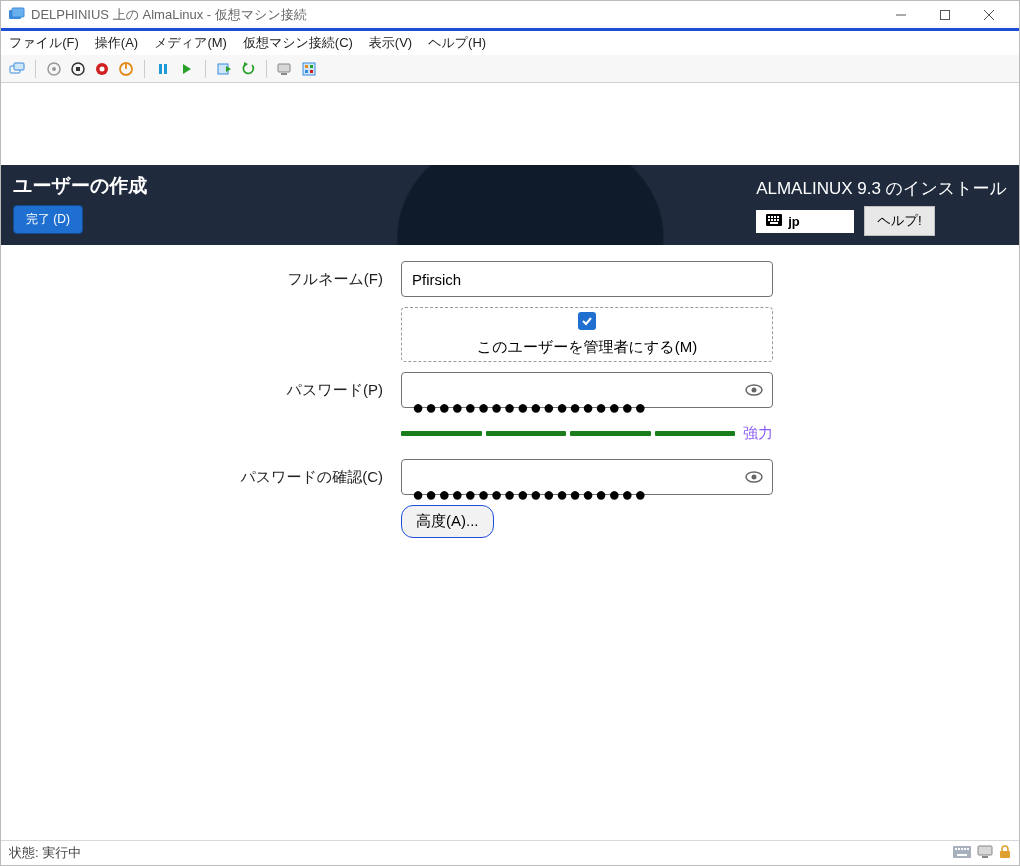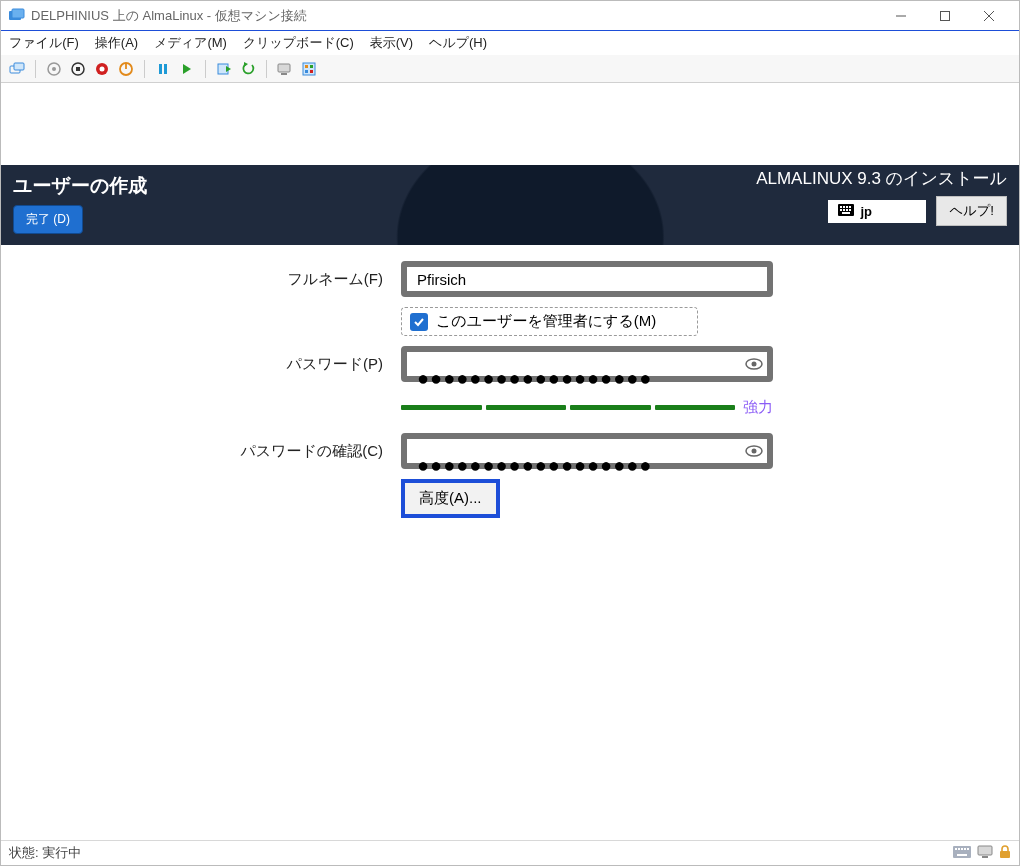--- a/index.html
+++ b/index.html
@@ -1,57 +1,57 @@
 <!DOCTYPE html>
 <html><head>
 <meta charset="utf-8">
 <style>
   * { box-sizing: border-box; }
   html, body { margin:0; padding:0; font-family: "Segoe UI", "Meiryo UI", sans-serif; font-size: 13px; background:#f0f0f0; }
   .window { width:1020px; height:866px; background:#fff; border:1px solid #bbb; position:relative; overflow:hidden; }
   
-  .titlebar { height:30px; display:flex; align-items:center; padding:0 8px; background:#fff; border-bottom:1px solid #1d4ed8; }
+  .titlebar { height:30px; display:flex; align-items:center; padding:0 8px; background:#fff; border-bottom:3px solid #1d4ed8; }
   .titlebar .app-icon { width:16px; height:16px; margin-right:6px; display:inline-flex; }
   .titlebar .title { color:#666; }
   .titlebar .spacer { flex:1; }
   .titlebar .winbtn { width:44px; height:30px; display:flex; align-items:center; justify-content:center; color:#555; }
   .titlebar .winbtn svg { width:12px; height:12px; }
   
   .menubar { height:24px; display:flex; align-items:center; padding:2px 8px; gap:16px; background:#fff; }
   .menubar .menu-item { color:#222; }
   
   .toolbar { height:28px; display:flex; align-items:center; padding:0 6px; gap:4px; background:#f7f7f7; border-bottom:1px solid #d0d0d0; }
   .toolbar .tbtn { width:20px; height:20px; display:flex; align-items:center; justify-content:center; border-radius:2px; }
   .toolbar .sep { width:1px; height:18px; background:#ccc; margin:0 4px; }
   .installer-top { margin-top:82px; }
   .blue-band { height:80px; background:#1f2a3d; background-image: radial-gradient(ellipse 220px 180px at 52% 90%, #0f1a2b 60%, transparent 61%), radial-gradient(ellipse 130px 110px at 62% 95%, #1f2a3d 58%, transparent 60%); position:relative; display:flex; align-items:flex-start; color:#fff; }
   .blue-left { padding:8px 12px; }
   .page-title { font-size:19px; font-weight:bold; margin:0 0 6px 0; color:#fff; }
   .done-btn { background:#1f6fd0; border:1px solid #114a90; color:#fff; border-radius:4px; padding:5px 12px; font-size:12px; cursor:pointer; }
-  .blue-right { position:absolute; right:12px; top:2px; text-align:right; }
+  .blue-right { position:absolute; right:12px; top:12px; text-align:right; }
   .install-title { font-size:17px; color:#fff; white-space:nowrap; }
-  .kb-row { margin-top:6px; display:flex; justify-content:flex-end; gap:10px; align-items:center; }
+  .kb-row { margin-top:6px; display:flex; justify-content:flex-start; gap:10px; align-items:center; }
   .kb-indicator { background:#fff; color:#000; padding:4px 10px; display:inline-flex; align-items:center; gap:6px; font-weight:bold; width:98px; }
   .help-btn { background:#e8e8e8; border:1px solid #bfbfbf; border-radius:0; padding:5px 12px; cursor:pointer; }
   
   .form-area { padding:16px 30px; }
   .form-row { display:flex; align-items:center; margin-bottom:10px; }
   .form-label { width:370px; text-align:right; padding-right:18px; font-size:15px; color:#222; }
   .form-field { width:372px; position:relative; }
-  .text-input { width:100%; height:36px; border:6px solid #737373; border-radius:4px; padding:8px 10px; font-size:15px; background:#fff; }
+  .text-input { width:100%; height:36px; border:1px solid #737373; border-radius:4px; padding:16px 10px; font-size:15px; background:#fff; }
   .checkbox-field { display:flex; align-items:center; gap:8px; font-size:15px; }
-  .checkbox-dashed { border:1px dashed #9a9a9a; border-radius:4px; padding:4px 8px; width:297px; }
+  .checkbox-dashed { border:1px dashed #9a9a9a; border-radius:4px; padding:4px 8px; width:372px;flex-direction:column; }
   .cbx { width:18px; height:18px; border-radius:3px; background:#1f6fd0; display:inline-flex; align-items:center; justify-content:center; }
   .cbx svg { width:12px; height:12px; color:#fff; }
   .strength-row { display:flex; align-items:center; gap:8px; margin:6px 0 6px 0; }
   .strength-bar { display:flex; gap:4px; flex:1; }
   .strength-seg { height:5px; flex:1; background:#1a7f1a; border-radius:1px; }
   .strength-label { font-size:15px; color:#8b5cf6; }
   .eye-btn { position:absolute; right:8px; top:7px; width:22px; height:22px; display:flex; align-items:center; justify-content:center; color:#666; }
-  .adv-btn { background:#f2f2f2; border:4px solid #1d4ed8; border-radius:0; padding:6px 14px; font-size:15px; }
+  .adv-btn { background:#f2f2f2; border:1px solid #1d4ed8; border-radius:12px; padding:6px 14px; font-size:15px; }
   
   .statusbar { position:absolute; left:0; right:0; bottom:0; height:25px; background:#fff; border-top:1px solid #d8d8d8; display:flex; align-items:center; padding:0 8px; font-size:13px; color:#444; }
   .statusbar .spacer { flex:1; }
   .tray { display:flex; gap:6px; align-items:center; }
   .pw-dots { letter-spacing:1px; font-size:20px; line-height:36px; }
 </style>
 </head>
 <body>
 
 <div class="window">
@@ -80,21 +80,21 @@
           <line x1="1" y1="1" x2="11" y2="11" stroke="#555" stroke-width="1"></line>
           <line x1="11" y1="1" x2="1" y2="11" stroke="#555" stroke-width="1"></line>
         </svg>
       </div>
   </div>
 
   <div class="menubar">
     <span class="menu-item">ファイル(F)</span>
     <span class="menu-item">操作(A)</span>
     <span class="menu-item">メディア(M)</span>
-    <span class="menu-item">クリップボード(C)</span>
+    <span class="menu-item">仮想マシン接続(C)</span>
     <span class="menu-item">表示(V)</span>
     <span class="menu-item">ヘルプ(H)</span>
   </div>
 
   <div class="toolbar">
     <div class="tbtn">
         <svg width="16" height="16">
           <rect x="1" y="5" width="10" height="7" rx="1" fill="none" stroke="#3a8bdc"></rect>
           <rect x="5" y="2" width="10" height="7" rx="1" fill="#cfe6fa" stroke="#3a8bdc"></rect>
         </svg>

